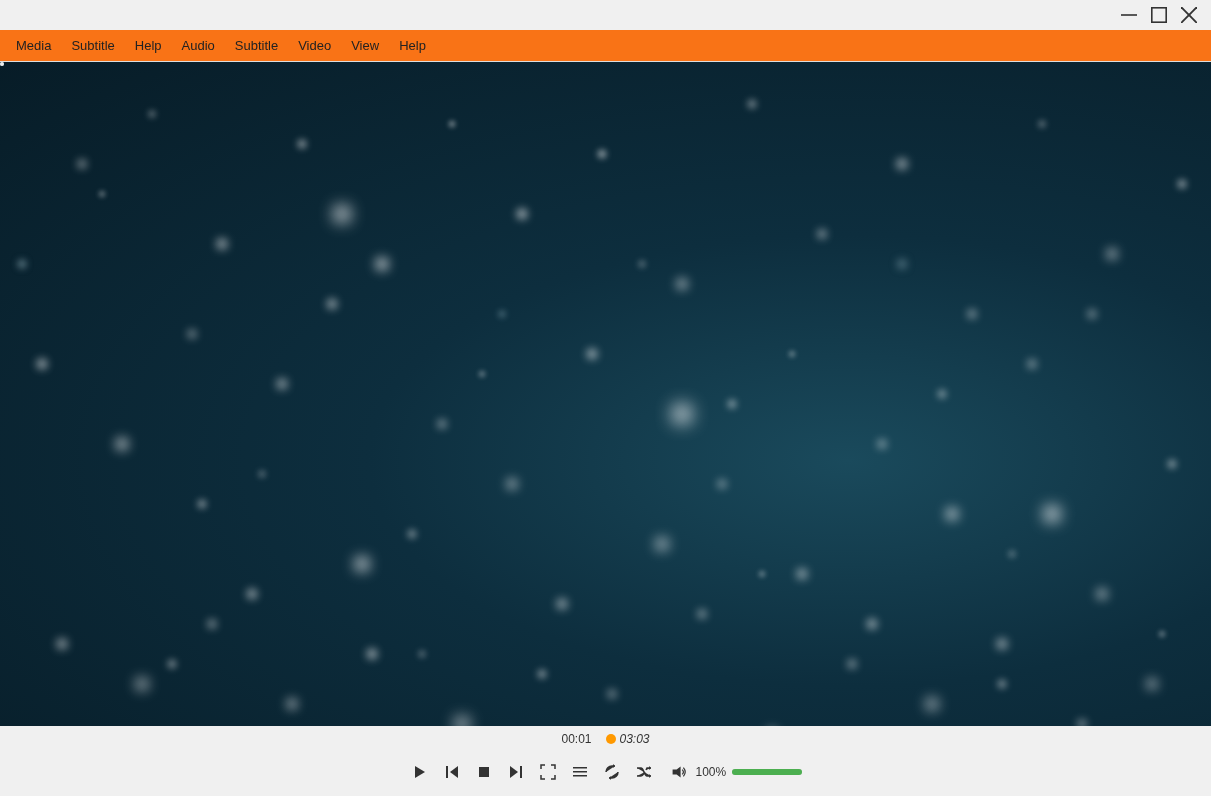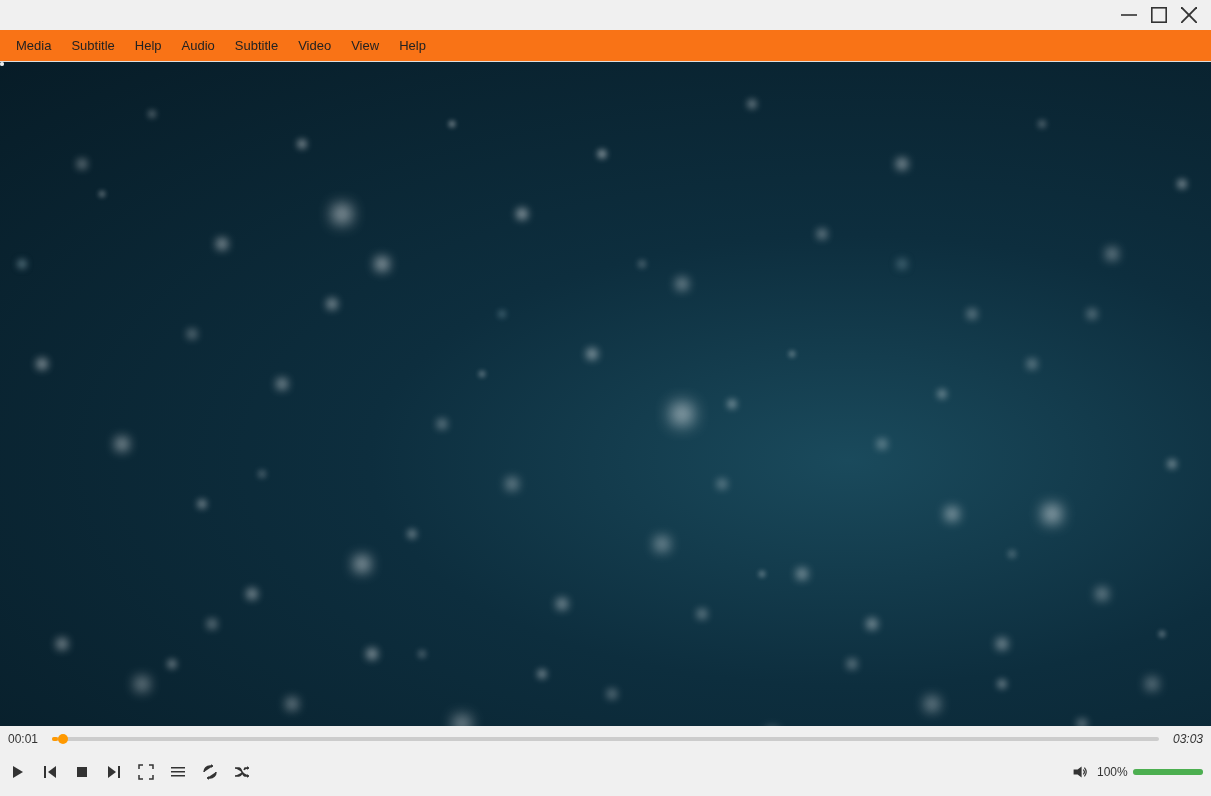--- a/index.html
+++ b/index.html
@@ -177,20 +177,21 @@
         1000px 620px 7px 2px rgba(255,255,255,0.5);
     }
 
     
     .controls-area {
       height: 70px;
       background: #f0f0f0;
       display: flex;
       flex-direction: column;
       flex-shrink: 0;
+      align-items: center;
     }
 
     
     .seek-bar-container {
       display: flex;
       align-items: center;
       padding: 6px 8px 2px 8px;
       gap: 8px;
     }
 

